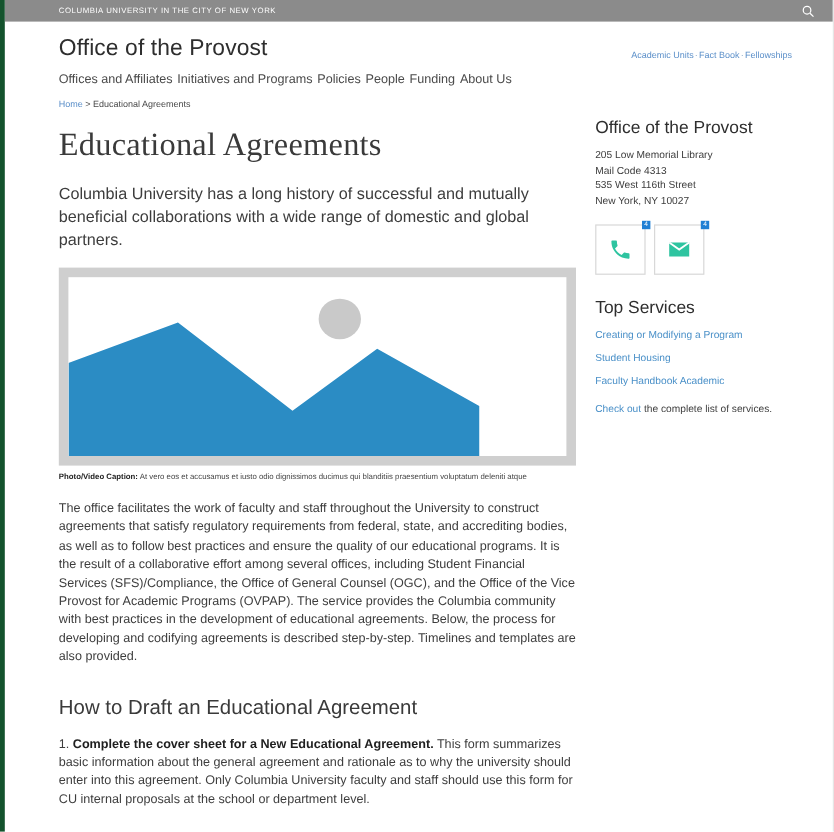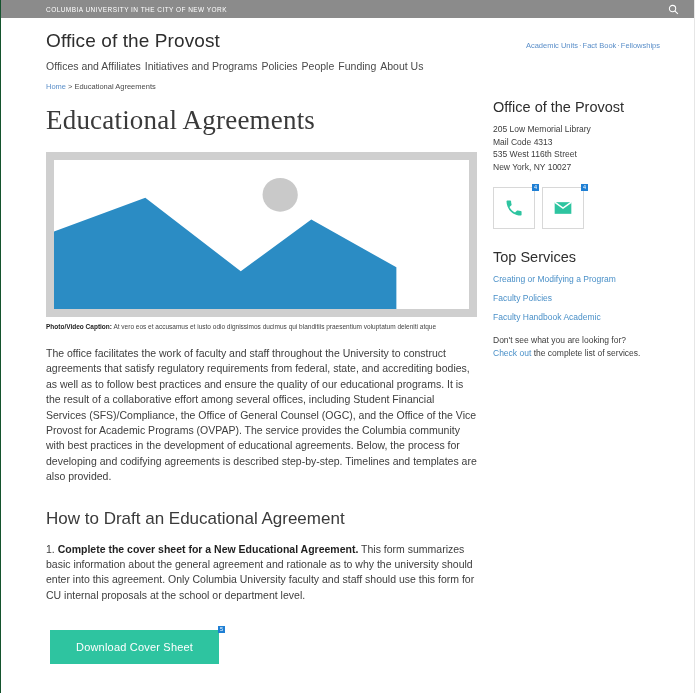--- a/index.html
+++ b/index.html
@@ -13,21 +13,21 @@
     overflow: hidden;
     font-family: "Liberation Sans", sans-serif;
     color: #333333;
   }
   .page {
     position: relative;
     width: 695px;
     height: 693px;
     background: #fff;
     box-sizing: border-box;
-    border-left: 1px solid #14532d;
+    border-left: 4px solid #14532d;
     border-right: 1px solid #e6e6e6;
     overflow: hidden;
   }
 
   
   .uni-bar {
     height: 18px;
     background: #8b8b8b;
     display: flex;
     align-items: center;
@@ -286,20 +286,21 @@
   <div class="breadcrumb">
     <a>Home</a><span class="crumb-sep">&gt;</span><span>Educational Agreements</span>
   </div>
 
   <div class="content">
 
     <div class="col-main">
 
       <h2 class="page-title">Educational Agreements</h2>
 
+      <p class="intro">Columbia University has a long history of successful and mutually beneficial collaborations with a wide range of domestic and global partners.</p>
 
       <div class="media-frame">
         <div class="media-inner">
           <svg viewBox="0 0 400 150" preserveAspectRatio="none">
             <circle cx="218" cy="35" r="17" fill="#c9c9c9"></circle>
             <polygon points="0,72 88,38 180,112 248,60 330,108 330,150 0,150" fill="#2b8cc4"></polygon>
           </svg>
         </div>
       </div>
       <p class="caption">
@@ -346,24 +347,23 @@
               <path d="M2 5h20v14H2z" fill="#2ec4a0"></path>
               <path d="M2 5l10 7 10-7" fill="none" stroke="#ffffff" stroke-width="1.8"></path>
             </svg>
           </span>
           <span class="badge badge-contact">4</span>
         </div>
       </div>
 
       <h3 class="side-h2">Top Services</h3>
       <a class="side-link">Creating or Modifying a Program</a>
-      <a class="side-link">Faculty Policies</a>
+      <a class="side-link">Student Housing</a>
       <a class="side-link">Faculty Handbook Academic</a>
 
       <div class="side-note">
-        <div>Don't see what you are looking for?</div>
         <div>
           <a>Check out</a><span> the complete list of services.</span>
         </div>
       </div>
     </aside>
   </div>
 </div>
 
 </body></html>

